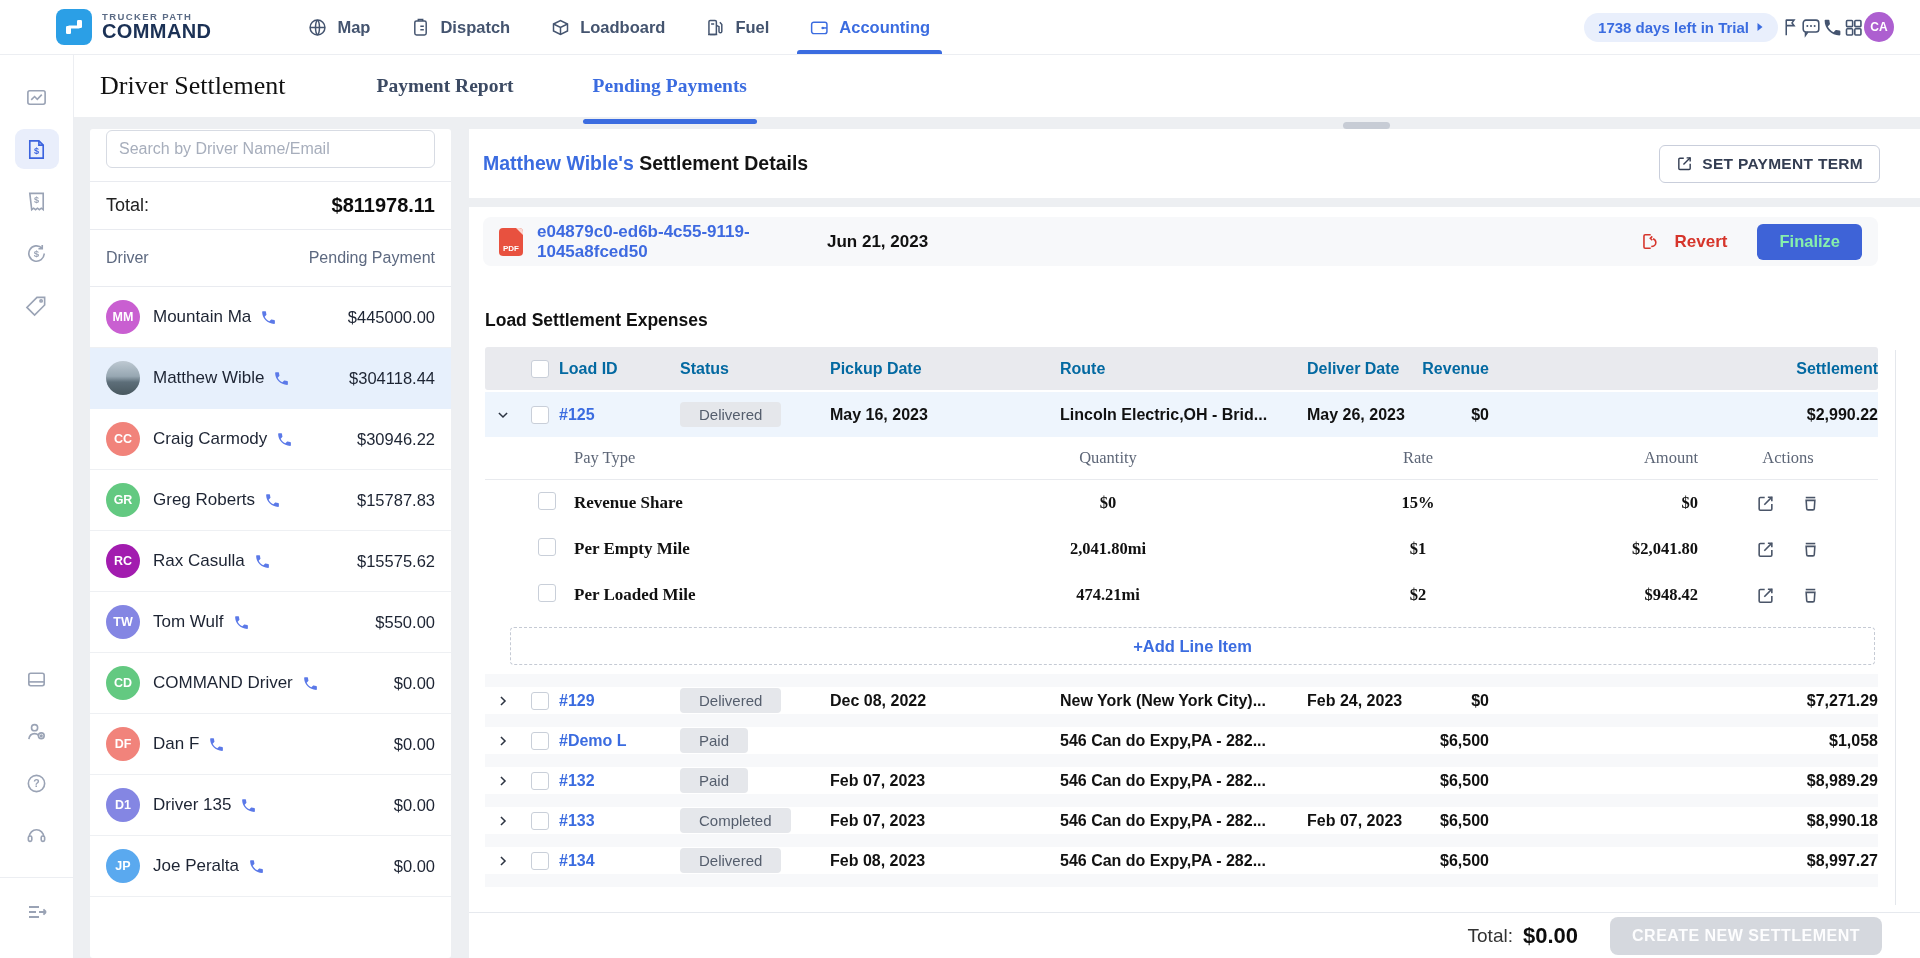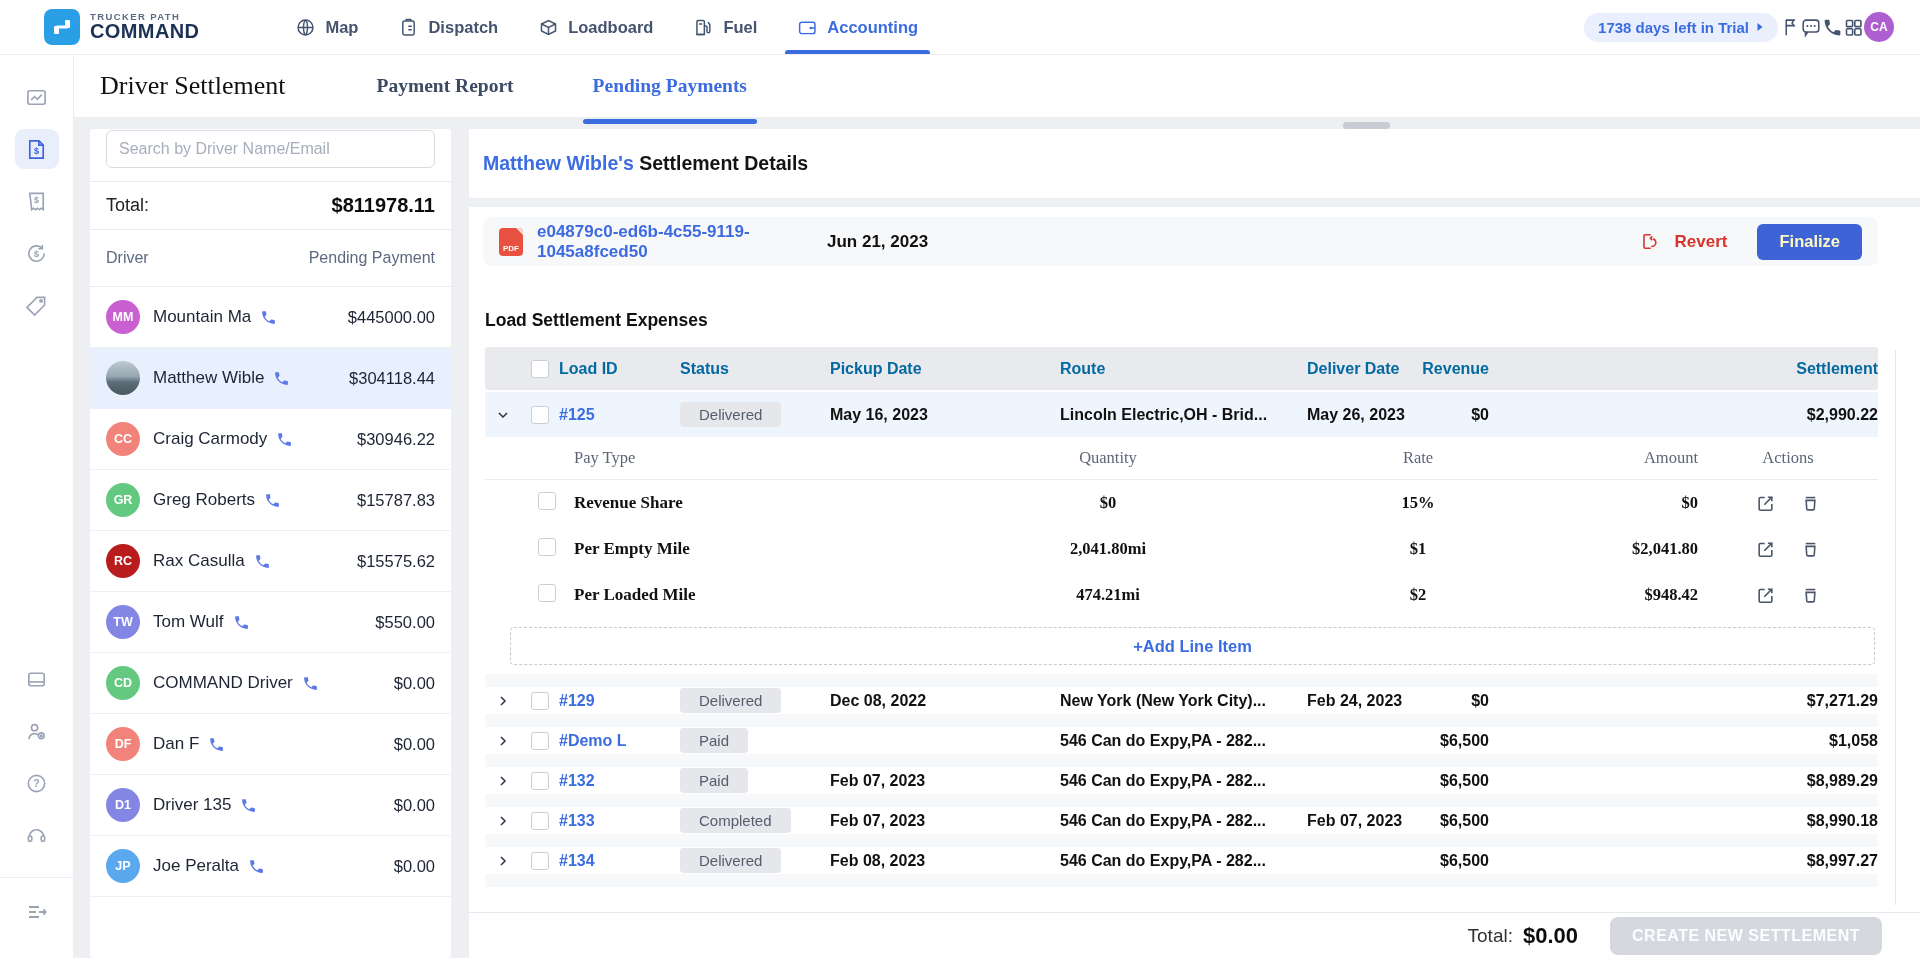--- a/index.html
+++ b/index.html
@@ -2,21 +2,21 @@
 <html><head>
 <meta charset="utf-8">
 <style>
   * { margin:0; padding:0; box-sizing:border-box; }
   html,body { width:1920px; height:958px; overflow:hidden; }
   body { font-family:"Liberation Sans", sans-serif; background:#edeff2; color:#1d2433; }
   svg { display:block; }
 
   
   .topbar { height:55px; background:#fff; display:flex; align-items:center; border-bottom:1px solid #eceef2; position:relative; z-index:5; }
-  .logo { display:flex; align-items:center; gap:10px; padding:0 30px 0 44px; }
+  .logo { display:flex; align-items:center; gap:10px; padding:0 30px 0 56px; }
   .logo-sq { width:36px; height:36px; border-radius:8px; background:#2b9fe6; display:flex; align-items:center; justify-content:center; }
   .logo-txt { line-height:1.05; }
   .logo-top { font-size:9.5px; letter-spacing:1.4px; color:#5b6b85; font-weight:700; }
   .logo-bot { font-size:20px; font-weight:800; color:#1b3155; letter-spacing:.4px; }
   .mainnav { display:flex; align-items:stretch; height:100%; gap:8px; margin-left:50px; }
   .nav-item { display:flex; align-items:center; gap:9px; padding:0 16px; font-size:16.5px; font-weight:700; color:#44546f; cursor:pointer; position:relative; }
   .nav-item svg { stroke:#44546f; }
   .nav-item.active { color:#3b6ce0; }
   .nav-item.active svg { stroke:#3b6ce0; }
   .nav-item.active::after { content:""; position:absolute; left:4px; right:4px; bottom:0; height:4px; border-radius:3px 3px 0 0; background:#3b6ce0; }
@@ -70,21 +70,21 @@
   .sd-title { font-size:19.5px; font-weight:700; color:#141414; }
   .sd-title .owner { color:#3b6ce0; }
   .btn-outline { margin-left:auto; display:flex; align-items:center; gap:9px; border:1px solid #c9cedb; border-radius:6px; height:38px; padding:0 16px; font-size:15.5px; font-weight:700; letter-spacing:.3px; color:#333d52; background:#fff; cursor:pointer; }
   .sd-strip { height:9px; background:#edeff2; }
   .pdf-row { margin:10px 42px 0 14px; height:49px; background:#f7f8fa; border-radius:8px; display:flex; align-items:center; padding:0 16px; }
   .pdfic { position:relative; width:24px; height:28px; background:#e8513f; border-radius:4px; color:#fff; font-size:8px; font-weight:700; display:flex; align-items:flex-end; justify-content:center; padding-bottom:3px; }
   .pdfic::after { content:""; position:absolute; top:0; right:0; border-style:solid; border-width:0 7px 7px 0; border-color:transparent #fbd9d3 transparent transparent; border-radius:0 4px 0 0; }
   .pdf-name { margin-left:14px; font-size:17px; font-weight:700; color:#3e6ae0; cursor:pointer; width:290px; }
   .pdf-date { font-size:17px; font-weight:700; color:#111; }
   .revert { margin-left:auto; display:flex; align-items:center; gap:16px; color:#d6352b; font-size:17px; font-weight:700; cursor:pointer; }
-  .btn-primary { margin-left:30px; background:#3e63d7; color:#fef9c3; font-size:16.5px; font-weight:700; border:none; border-radius:6px; height:36px; padding:0 22px; cursor:pointer; }
+  .btn-primary { margin-left:30px; background:#3e63d7; color:#86efac; font-size:16.5px; font-weight:700; border:none; border-radius:6px; height:36px; padding:0 22px; cursor:pointer; }
   .sec-title { margin:44px 0 0 16px; font-size:17.5px; font-weight:700; color:#111; }
 
   .twrap { margin:16px 42px 0 16px; width:1393px; }
   .lgrid { display:grid; grid-template-columns:35px 39px 121px 150px 230px 247px 108px 74px 1fr; align-items:center; }
   .lgrid > * { white-space:nowrap; }
   .thead { height:43px; background:#e9eaee; border-radius:3px; color:#0369a1; font-size:16px; font-weight:600; }
   .cb { width:18px; height:18px; border:1.5px solid #c9cfd9; border-radius:3px; background:#fff; display:inline-block; cursor:pointer; }
   .cellc { display:flex; justify-content:center; }
   .num { text-align:right; }
   .trow0 { height:45px; background:#eef5fd; margin-top:2px; font-size:16px; }
@@ -326,21 +326,21 @@
           <div class="drow">
             <span class="avatar" style="background-color: rgb(99, 201, 129);">GR</span>
             <span class="dname">Greg Roberts</span>
             <svg class="dphone" width="17" height="17" viewBox="0 0 24 24">
                 <path fill="#5b79e8" d="M6.62 10.79c1.44 2.83 3.76 5.14 6.59 6.59l2.2-2.21c.27-.27.67-.36 1.02-.24 1.12.37 2.33.57 3.57.57.55 0 1 .45 1 1V20c0 .55-.45 1-1 1-9.39 0-17-7.61-17-17 0-.55.45-1 1-1h3.5c.55 0 1 .45 1 1 0 1.25.2 2.45.57 3.57.11.35.03.74-.25 1.02l-2.2 2.2z"></path>
               </svg>
             <span class="damt">$15787.83</span>
           </div>
 
           <div class="drow">
-            <span class="avatar" style="background-color: #b91c1c;">RC</span>
+            <span class="avatar" style="background-color: #a21caf;">RC</span>
             <span class="dname">Rax Casulla</span>
             <svg class="dphone" width="17" height="17" viewBox="0 0 24 24">
                 <path fill="#5b79e8" d="M6.62 10.79c1.44 2.83 3.76 5.14 6.59 6.59l2.2-2.21c.27-.27.67-.36 1.02-.24 1.12.37 2.33.57 3.57.57.55 0 1 .45 1 1V20c0 .55-.45 1-1 1-9.39 0-17-7.61-17-17 0-.55.45-1 1-1h3.5c.55 0 1 .45 1 1 0 1.25.2 2.45.57 3.57.11.35.03.74-.25 1.02l-2.2 2.2z"></path>
               </svg>
             <span class="damt">$15575.62</span>
           </div>
 
           <div class="drow">
             <span class="avatar" style="background-color: rgb(132, 134, 227);">TW</span>
             <span class="dname">Tom Wulf</span>
@@ -388,20 +388,28 @@
 
         </div>
       </section>
 
       <section class="main-panel">
         <div class="sd-head">
           <span class="sd-title">
             <span class="owner">Matthew Wible's</span>
             <span>Settlement Details</span>
           </span>
+          <button class="btn-outline">
+            <svg width="17" height="17" viewBox="0 0 24 24" fill="none" stroke="#333d52" stroke-width="2">
+                <path d="M20 12.5V19a1.5 1.5 0 0 1-1.5 1.5h-13A1.5 1.5 0 0 1 4 19V6a1.5 1.5 0 0 1 1.5-1.5H11"></path>
+                <path d="M10.5 13.5L20 4"></path>
+                <path d="M15 4h5v5"></path>
+              </svg>
+            <span>SET PAYMENT TERM</span>
+          </button>
         </div>
         <div class="sd-strip"></div>
 
         <div class="pdf-row">
           <span class="pdfic">PDF</span>
           <span class="pdf-name">e04879c0-ed6b-4c55-9119-1045a8fced50</span>
           <span class="pdf-date">Jun 21, 2023</span>
           <span class="revert">
             <svg width="19" height="19" viewBox="0 0 24 24" fill="none" stroke="#d6352b" stroke-width="2">
                 <path d="M13.5 3.5H6.5A1.5 1.5 0 0 0 5 5v14a1.5 1.5 0 0 0 1.5 1.5h7"></path>

